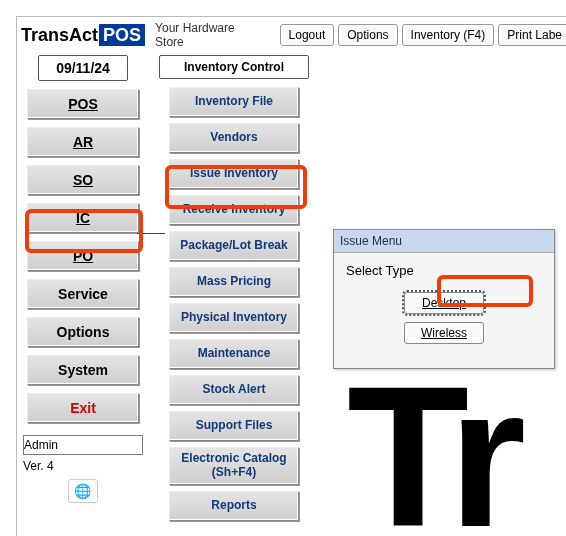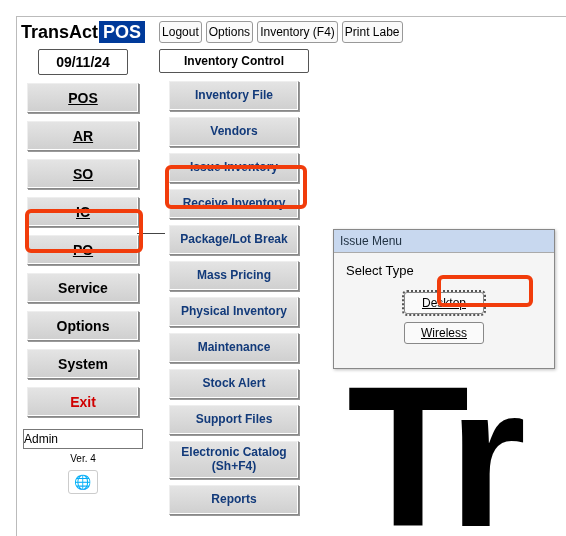--- a/index.html
+++ b/index.html
@@ -39,21 +39,21 @@
   .subtitle {
     font-size: 12px;
     color: #333;
     margin-left: 6px;
   }
   .topbtn {
     border: 1px solid #999;
     border-radius: 3px;
     background: #fafafa;
     font-size: 12px;
-    padding: 3px 2px;
+    padding: 3px 8px;
     cursor: pointer;
     white-space: nowrap;
   }
   
   .main {
     display: flex;
     align-items: flex-start;
     padding: 0 6px;
   }
   .col-left { width: 120px; }
@@ -128,22 +128,21 @@
 
   
   .admin-input {
     width: 120px;
     border: 1px solid #777;
     font-size: 12px;
     padding: 2px 0;
     margin-top: 4px;
   }
   .ver {
-    font-size: 10px;
-    text-align: center;
+    font-size: 12px;
     margin-top: 4px;
   }
   .logo-icon {
     width: 30px; height: 24px;
     border: 1px solid #ccc;
     border-radius: 3px;
     margin: 6px auto 0 auto;
     display:flex;align-items:center;justify-content:center;
     font-size:14px;color:#5b7a99;
   }
@@ -207,20 +206,21 @@
 </style>
 </head>
 <body>
 
 <div class="container">
 
   <div class="topbar">
     <span class="logo">
       <span class="trans">Trans</span><span class="act">Act</span><span class="pos">POS</span>
     </span>
+    <span class="subtitle">Your Hardware Store</span>
     <div style="flex:0 0 6px"></div>
     <button class="topbtn">Logout</button>
     <button class="topbtn">Options</button>
     <button class="topbtn">Inventory (F4)</button>
     <button class="topbtn">Print Labe</button>
   </div>
 
   <div class="main">
 
     <div class="col-left">

